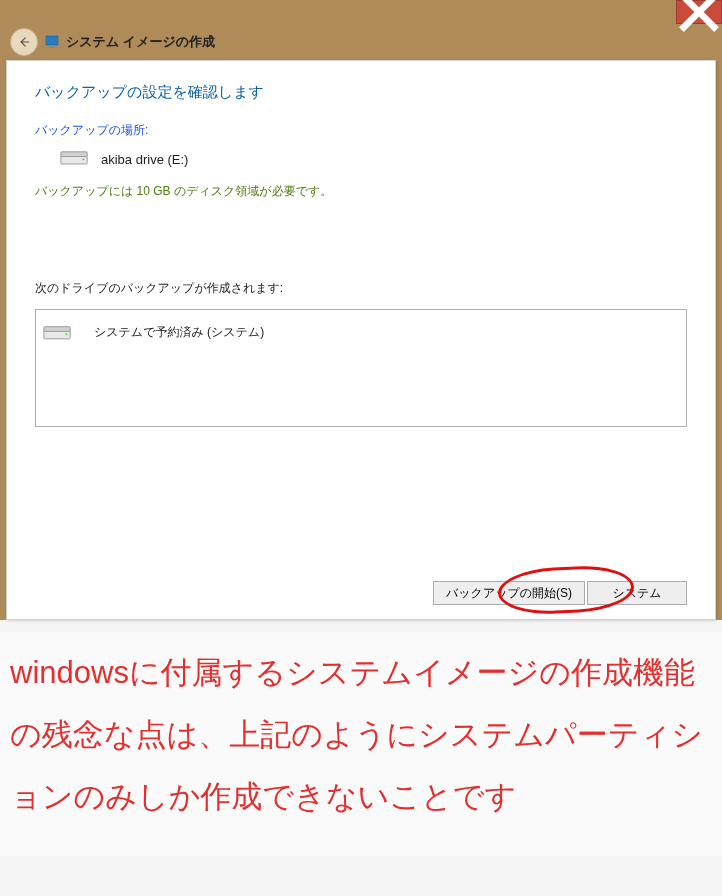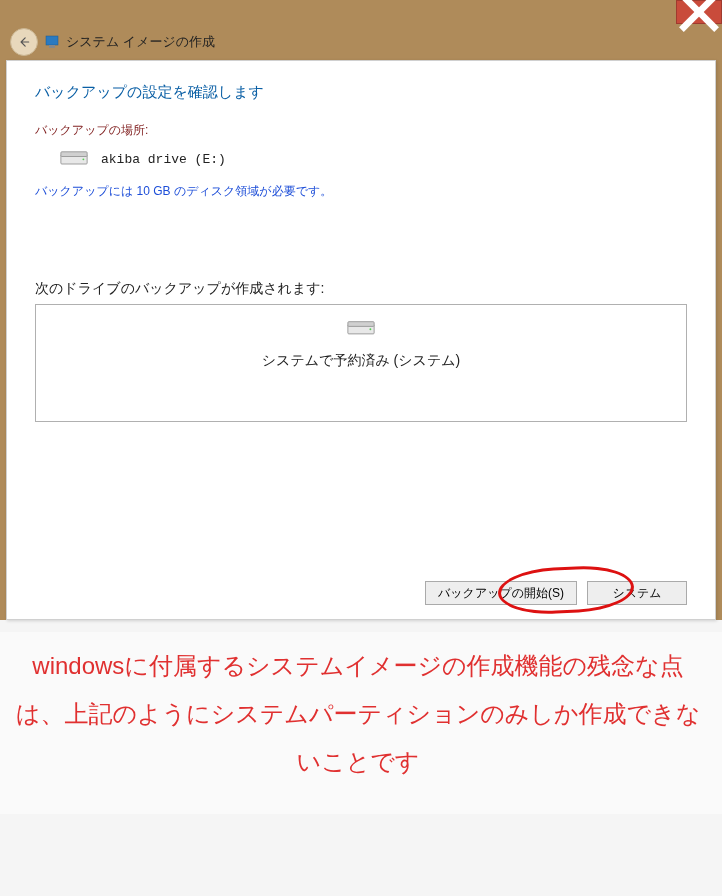--- a/index.html
+++ b/index.html
@@ -56,96 +56,95 @@
     width: 16px;
     height: 16px;
     display: flex;
     align-items: center;
     justify-content: center;
   }
   .app-icon svg { width: 16px; height: 16px; }
   .app-title {
     font-size: 13px;
     color: #222;
+    font-weight: bold;
   }
   .dialog {
     margin: 2px 6px 6px 6px;
     background: #fff;
     border: 1px solid #d0d0d0;
     box-shadow: 1px 1px 3px rgba(0,0,0,0.15);
     padding: 22px 28px 14px 28px;
     box-sizing: border-box;
     height: 560px;
     display: flex;
     flex-direction: column;
     justify-content: space-between;
   }
   .dialog-heading {
     color: #0a5fa5;
     font-size: 15px;
     margin-bottom: 20px;
   }
   .label {
     font-size: 12px;
-    color: #7f1d1d;
+    color: #1d4ed8;
     margin-bottom: 10px;
   }
   .location-row {
     display: flex;
     align-items: center;
     gap: 12px;
     margin-left: 24px;
     margin-bottom: 14px;
   }
   .drive-icon {
     width: 30px;
     height: 20px;
   }
   .location-text {
     font-size: 13px;
     color: #222;
-    font-family: Liberation Mono, monospace;
   }
   .requirement-text {
     font-size: 12px;
-    color: #1d4ed8;
+    color: #4d7c0f;
     margin-bottom: 80px;
   }
   .drives-label {
-    font-size: 14px;
-    color: #222;
-    margin-bottom: 6px;
+    font-size: 12px;
+    color: #222;
+    margin-bottom: 12px;
   }
   .drives-box {
     border: 1px solid #b0b0b0;
     padding: 6px 4px;
     height: 118px;
     box-sizing: border-box;
   }
   .drive-row {
     display: flex;
     align-items: center;
-    gap: 14px;
+    gap: 22px;
     padding: 5px 2px;
-    font-size: 14px;
-    color: #222;
-    flex-direction: column;
+    font-size: 12px;
+    color: #222;
   }
   .drive-row-icon {
     width: 30px;
     height: 22px;
     display:flex;
     align-items:center;
     justify-content:center;
   }
   .spacer { flex: 1; }
   .button-row {
     display: flex;
     justify-content: flex-end;
-    gap: 10px;
+    gap: 2px;
     margin-top: 8px;
     position: relative;
   }
   .btn {
     min-width: 100px;
     height: 24px;
     background: #eee;
     border: 1px solid #aaa;
     font-size: 12px;
     padding: 0 12px;
@@ -161,25 +160,24 @@
     border: 3px solid #d11;
     border-radius: 50% / 60%;
     left: 463px;
     top: -14px;
     pointer-events: none;
     transform: rotate(-3deg);
   }
   .commentary {
     padding: 10px 16px 28px 10px;
     line-height: 2.0;
-    font-size: 24px;
+    font-size: 31px;
     color: #e03030;
     background: #fafafa;
     margin-top: 12px;
-    text-align: center;
   }
 </style>
 </head>
 <body>
 
 <div class="outer-frame">
 
   <div class="titlebar-row">
     <div class="close-btn">
       <svg viewBox="0 0 10 10">

